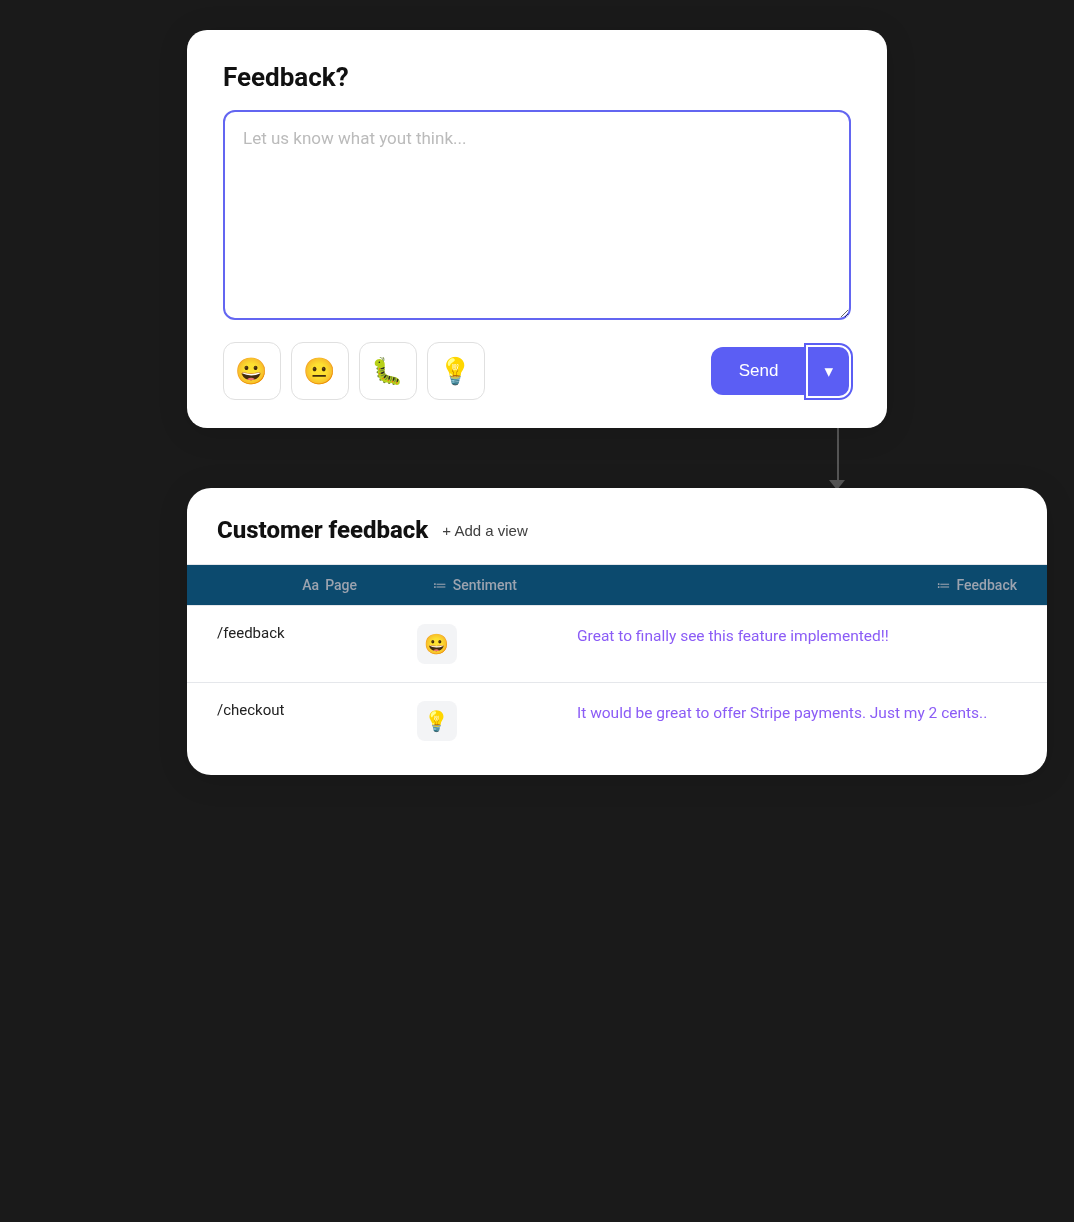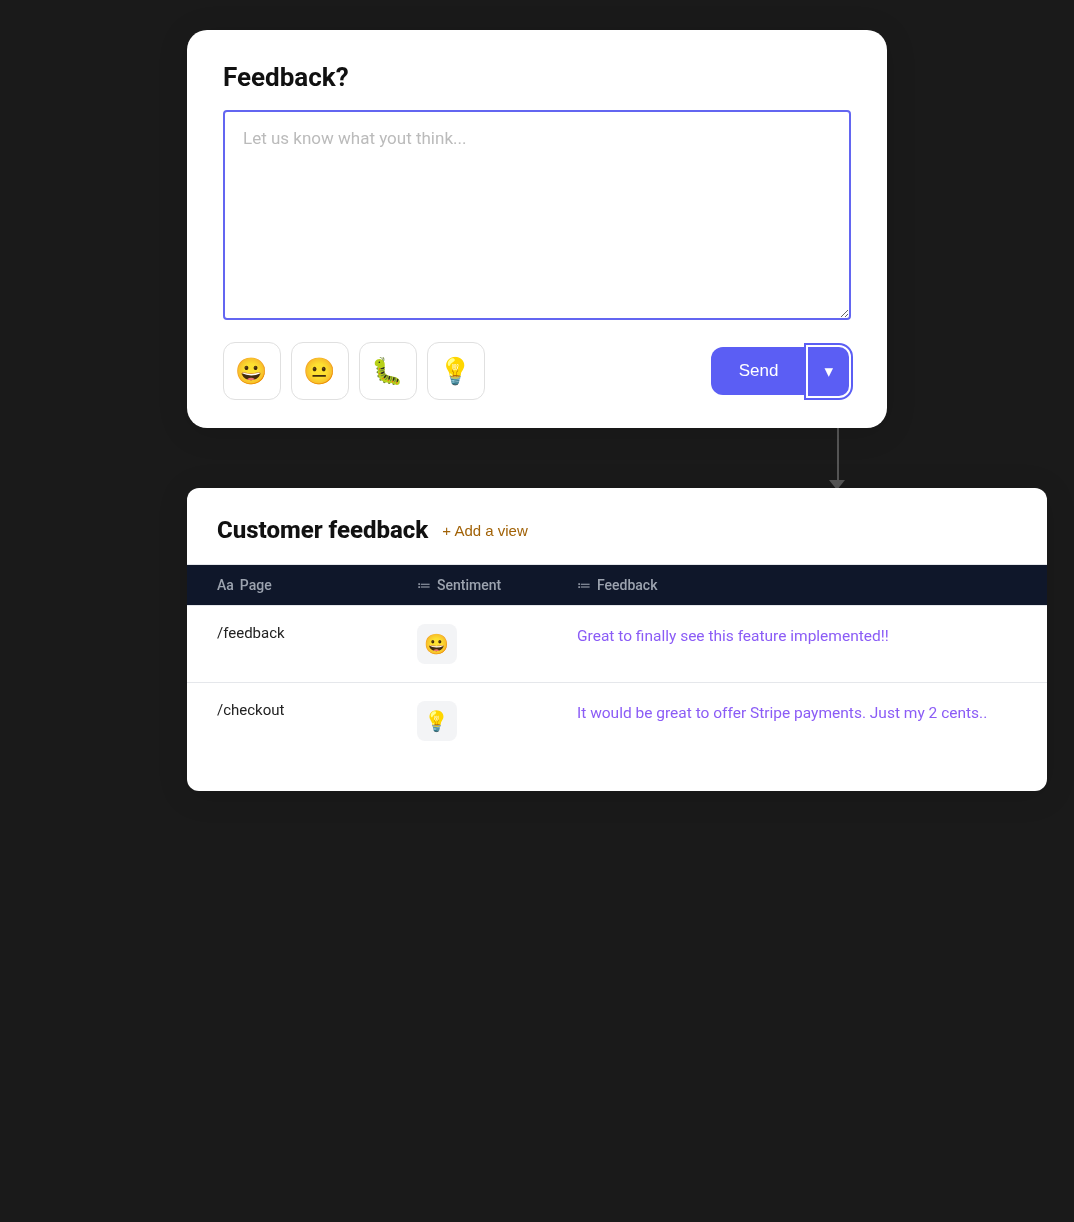--- a/index.html
+++ b/index.html
@@ -37,21 +37,21 @@
       font-size: 26px;
       font-weight: 700;
       color: #111;
       margin-bottom: 18px;
     }
 
     .feedback-textarea {
       width: 100%;
       height: 210px;
       border: 2.5px solid #6366f1;
-      border-radius: 4px;
+      border-radius: 12px;
       padding: 16px 18px;
       font-size: 17px;
       color: #aaa;
       resize: vertical;
       outline: none;
       font-family: inherit;
     }
 
     .feedback-textarea::placeholder {
       color: #bbb;
@@ -137,22 +137,22 @@
       width: 0;
       height: 0;
       border-left: 8px solid transparent;
       border-right: 8px solid transparent;
       border-top: 10px solid #555;
     }
 
     
     .table-card {
       background: #fff;
-      border-radius: 12px;
-      padding: 28px 0 32px;
+      border-radius: 24px;
+      padding: 28px 0 16px;
       width: 860px;
       box-shadow: 0 4px 32px rgba(0,0,0,0.12);
       position: relative;
       margin-top: -10px;
       align-self: flex-start;
     }
 
     .table-header-row {
       display: flex;
       align-items: center;
@@ -163,45 +163,45 @@
     .table-card-title {
       font-size: 24px;
       font-weight: 800;
       color: #111;
     }
 
     .add-view-btn {
       display: flex;
       align-items: center;
       gap: 5px;
-      color: #a16207;
+      color: #404040;
       font-size: 15px;
       cursor: pointer;
       background: none;
       border: none;
       padding: 0;
     }
 
     table {
       width: 100%;
       border-collapse: collapse;
     }
 
     thead tr {
       border-top: 1px solid #e5e7eb;
       border-bottom: 1px solid #e5e7eb;
     }
 
     th {
       padding: 12px 30px;
-      text-align: left;
+      text-align: right;
       font-size: 14px;
       font-weight: 500;
       color: #9ca3af;
-      background: #0f172a;
+      background: #0c4a6e;
     }
 
     th:first-child { width: 200px; }
     th:nth-child(2) { width: 160px; }
     th:nth-child(3) { }
 
     .th-icon {
       display: inline-block;
       margin-right: 6px;
       font-size: 14px;

